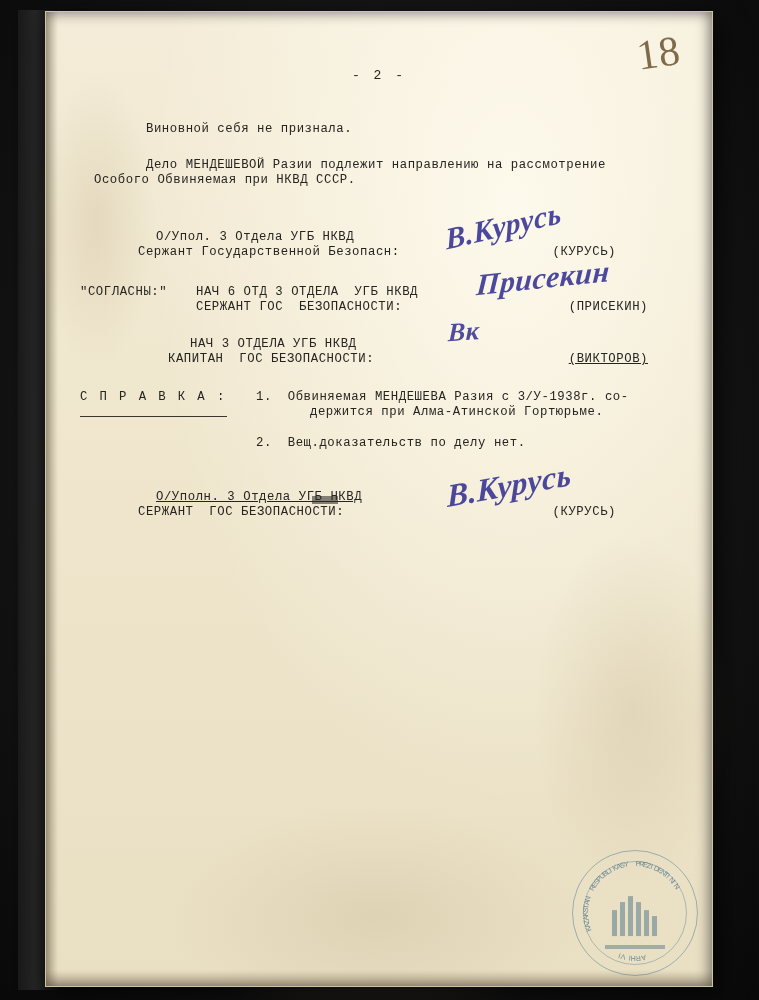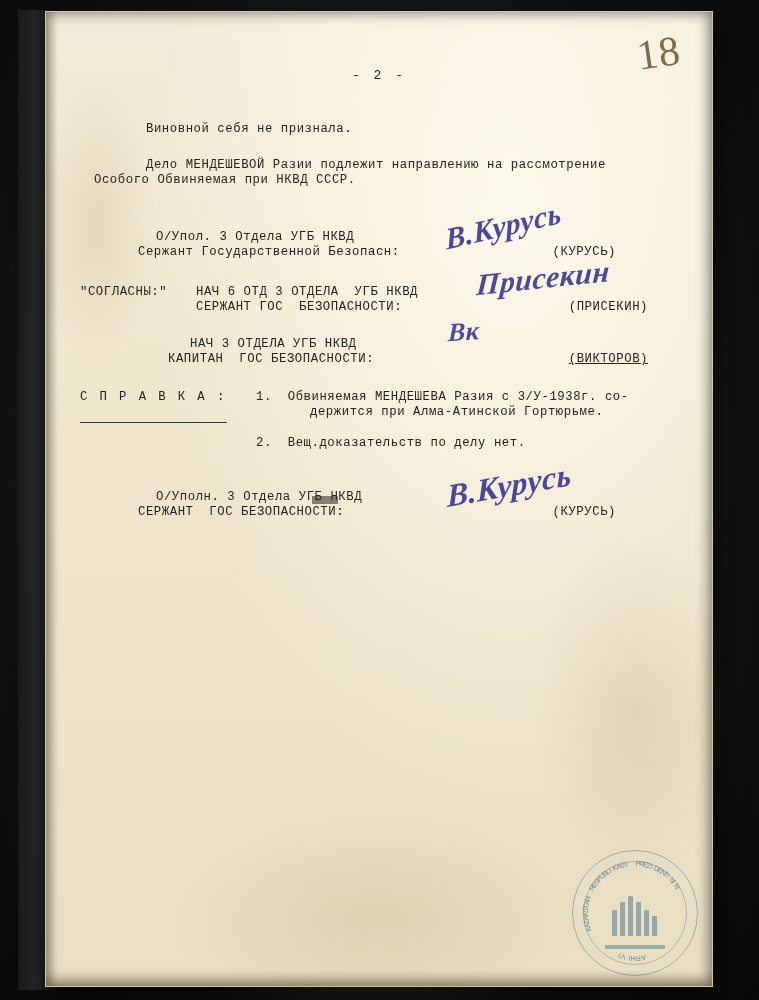--- a/index.html
+++ b/index.html
@@ -107,26 +107,26 @@
   .l-agree   { left: 34px;  top: 273px; }
   .l-sig2a   { left: 150px; top: 273px; }
   .l-sig2b   { left: 150px; top: 288px; }
   .l-sig2n   { right: 64px; top: 288px; }
 
   .l-sig3a { left: 144px; top: 325px; }
   .l-sig3b { left: 122px; top: 340px; }
   .l-sig3n { right: 64px; top: 340px; text-decoration: underline; }
 
   .l-spr   { left: 34px;  top: 378px; letter-spacing: 2.4px; }
-  .l-spr-u { border-bottom: 1px solid #3a362e; padding-bottom: 18px; }
+  .l-spr-u { border-bottom: 1px solid #3a362e; padding-bottom: 12px; }
   .l-i1a   { left: 210px; top: 378px; }
   .l-i1b   { left: 228px; top: 393px; margin-left: 36px; }
   .l-i2    { left: 210px; top: 424px; }
 
-  .l-sig4a { left: 110px; top: 478px; }
+  .l-sig4a { left: 110px; top: 478px; text-decoration: underline; }
   .l-sig4b { left: 92px;  top: 493px; }
   .l-sig4n { right: 96px; top: 493px; }
 
   .strike-ugb {
     position: absolute;
     left: 266px; top: 484px;
     width: 26px; height: 8px;
     background: rgba(40,38,34,.55);
   }
 

